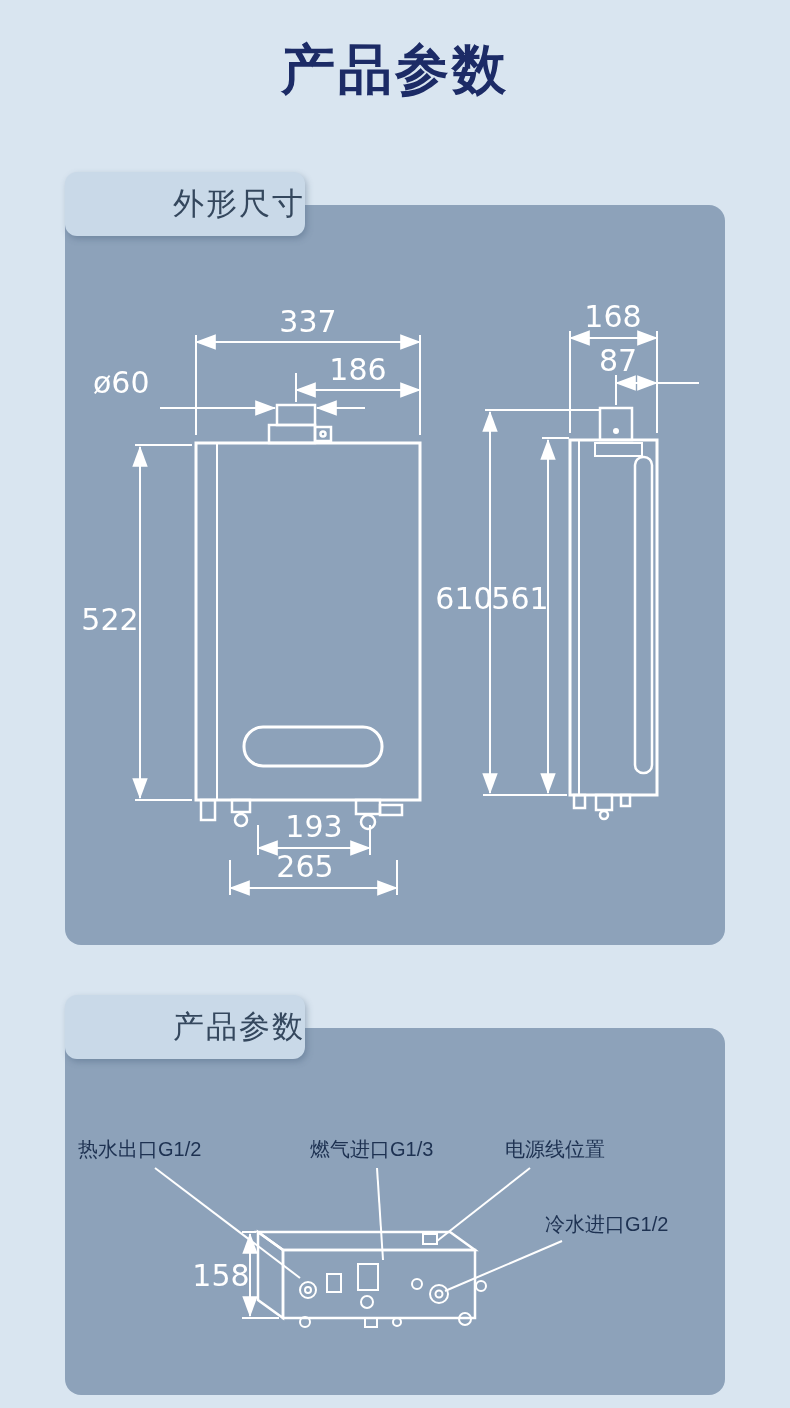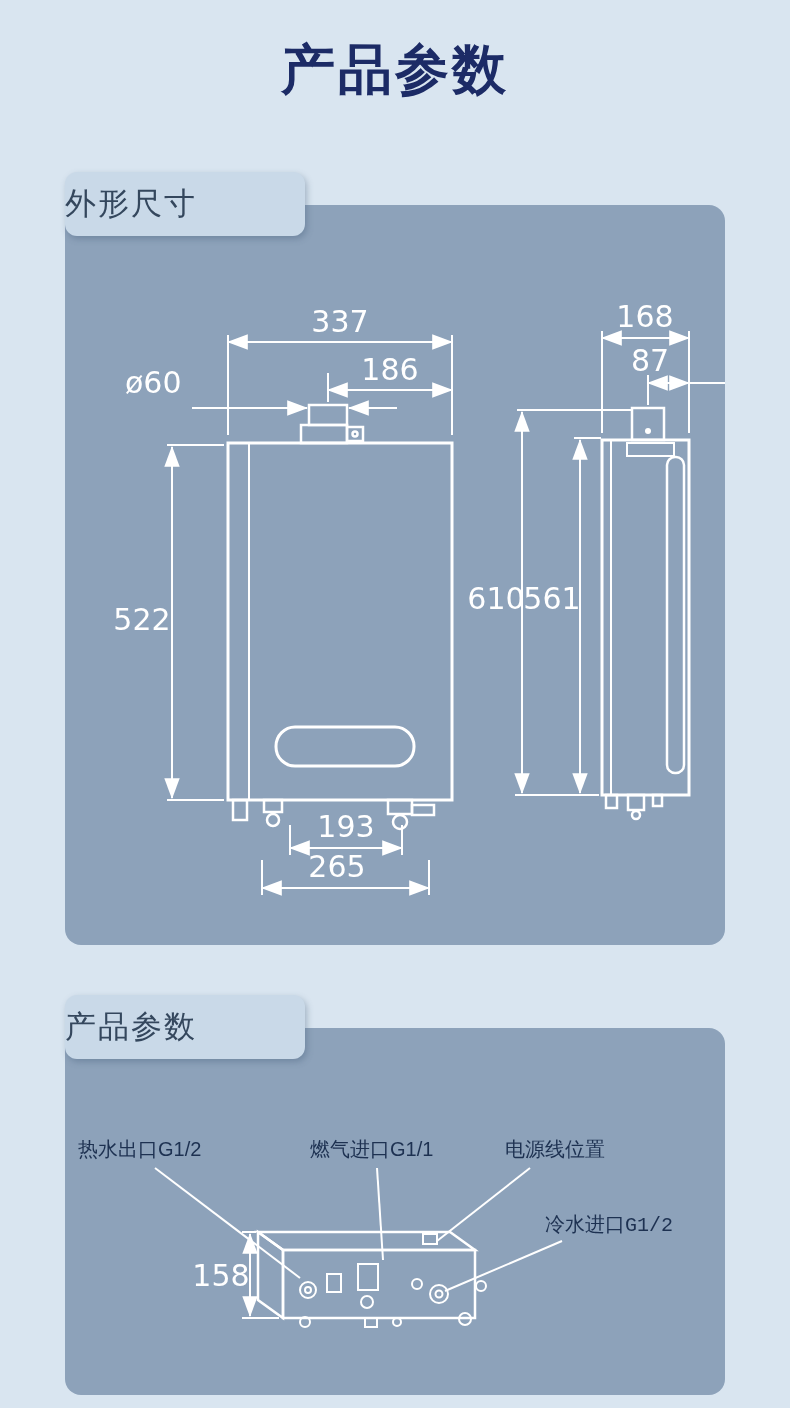--- a/index.html
+++ b/index.html
@@ -2,24 +2,24 @@
 <html><head>
 <meta charset="utf-8">
 <style>
   * { margin:0; padding:0; box-sizing:border-box; }
   html,body { background:#d9e5f0; }
   body { font-family:"Liberation Sans", sans-serif; }
   .page { position:relative; width:790px; height:1408px; margin:0 auto; background:#d9e5f0; overflow:hidden; }
   .title { position:absolute; top:34px; left:0; width:100%; text-align:center;
            font-size:54px; font-weight:900; color:#1c2b66; letter-spacing:3px; }
   .panel { position:absolute; left:65px; width:660px; background:#8da2ba; border-radius:16px; overflow:hidden; z-index:1; }
-  .panel-dims { top:205px; height:740px;padding-left:32px; }
+  .panel-dims { top:205px; height:740px; }
   .panel-bottom { top:1028px; height:367px; }
   .tab { position:absolute; left:65px; width:240px; height:64px; background:#c9d9e8; border-radius:12px;
-         display:flex; align-items:center; justify-content:flex-start; font-size:31px; color:#34475d;
+         display:flex; align-items:center; justify-content:flex-end; font-size:31px; color:#34475d;
          font-weight:500; letter-spacing:2px; box-shadow:2px 3px 6px rgba(62,88,118,0.35); z-index:2; }
   .tab-dims { top:172px; }
   .tab-bottom { top:995px; }
   .bottom-label { position:absolute; font-size:20px; color:#1d3151; font-weight:500; white-space:nowrap; z-index:3; }
   svg { display:block; }
   svg text { font-family:"DejaVu Sans", sans-serif; fill:#ffffff; font-size:30px; }
 </style>
 </head>
 <body>
 
@@ -189,18 +189,18 @@
 
       <g stroke="#ffffff" stroke-width="2">
         <line x1="177" y1="204" x2="191" y2="204"></line>
         <line x1="177" y1="290" x2="214" y2="290"></line>
         <line x1="185" y1="206" x2="185" y2="288" marker-start="url(#ah2)" marker-end="url(#ah2)"></line>
       </g>
       <text x="156" y="258" text-anchor="middle">158</text>
     </svg>
 
     <div class="bottom-label" style="left:13px; top:108px;">热水出口G1/2</div>
-    <div class="bottom-label" style="left:245px; top:108px;">燃气进口G1/1</div>
+    <div class="bottom-label" style="left:245px; top:108px;">燃气进口G1/3</div>
     <div class="bottom-label" style="left:440px; top:108px;">电源线位置</div>
-    <div class="bottom-label" style="left:480px; top:183px;font-family:Liberation Mono, monospace;">冷水进口G1/2</div>
+    <div class="bottom-label" style="left:480px; top:183px;">冷水进口G1/2</div>
   </div>
 
 </div>
 
 </body></html>

